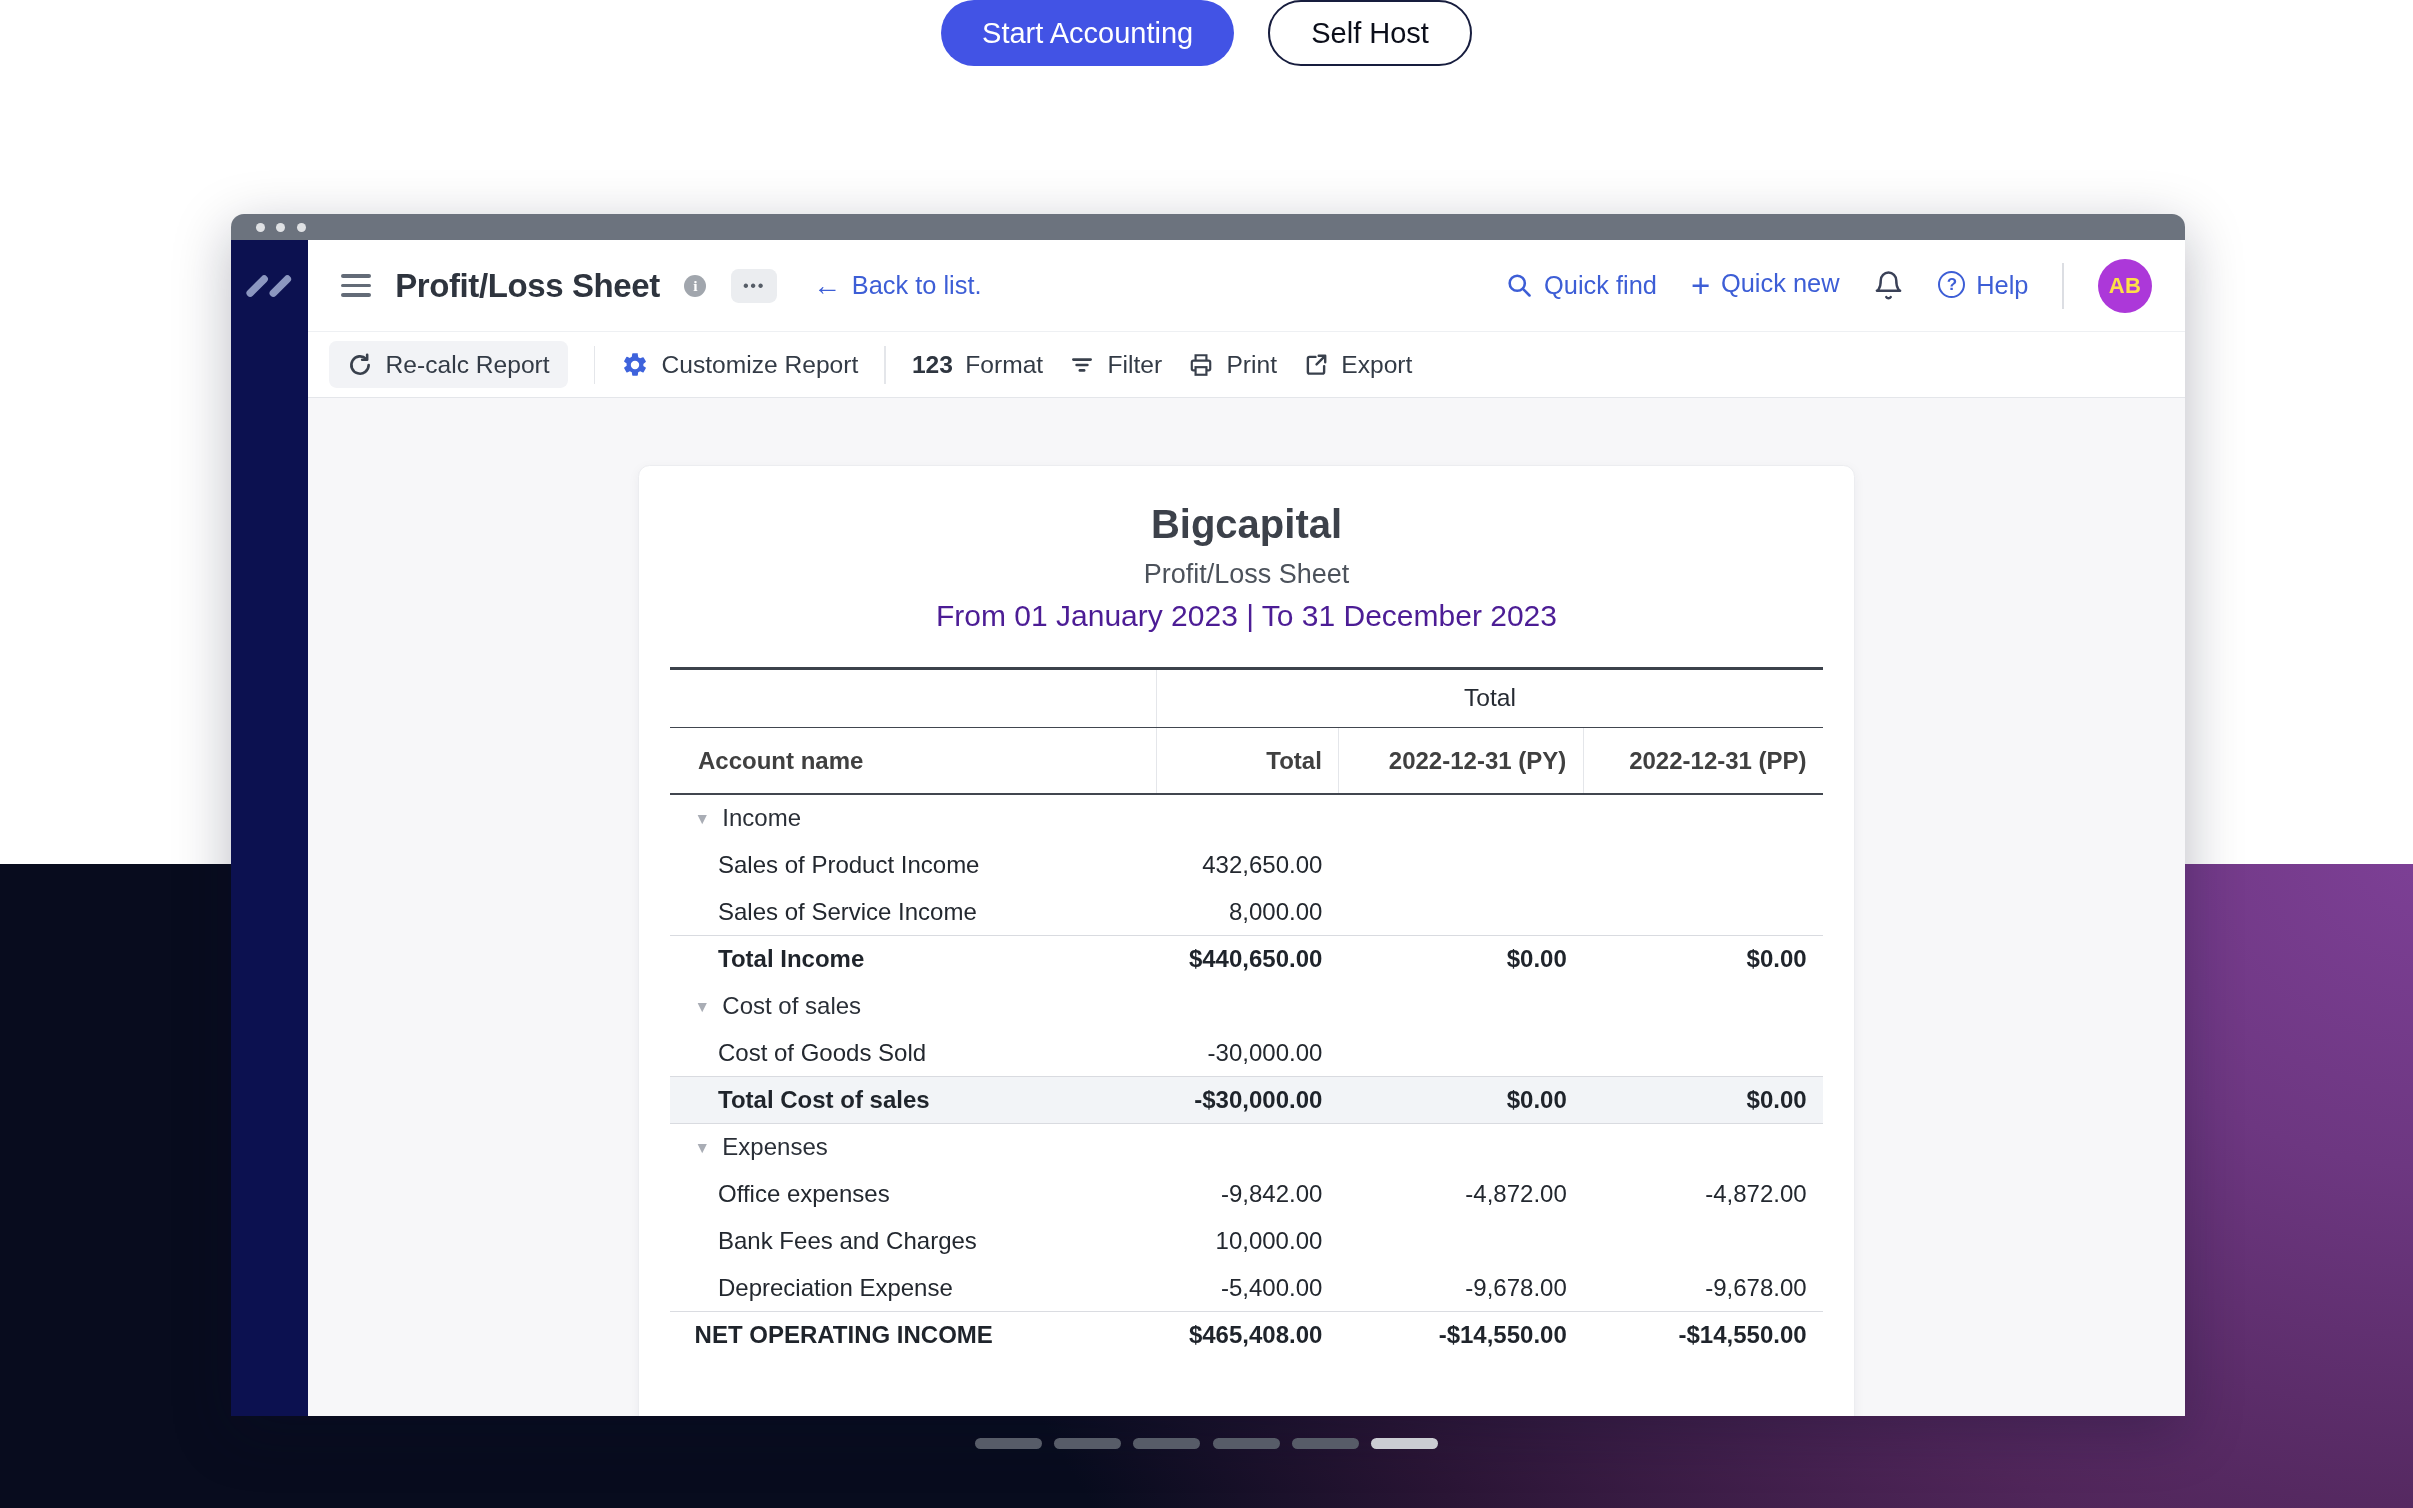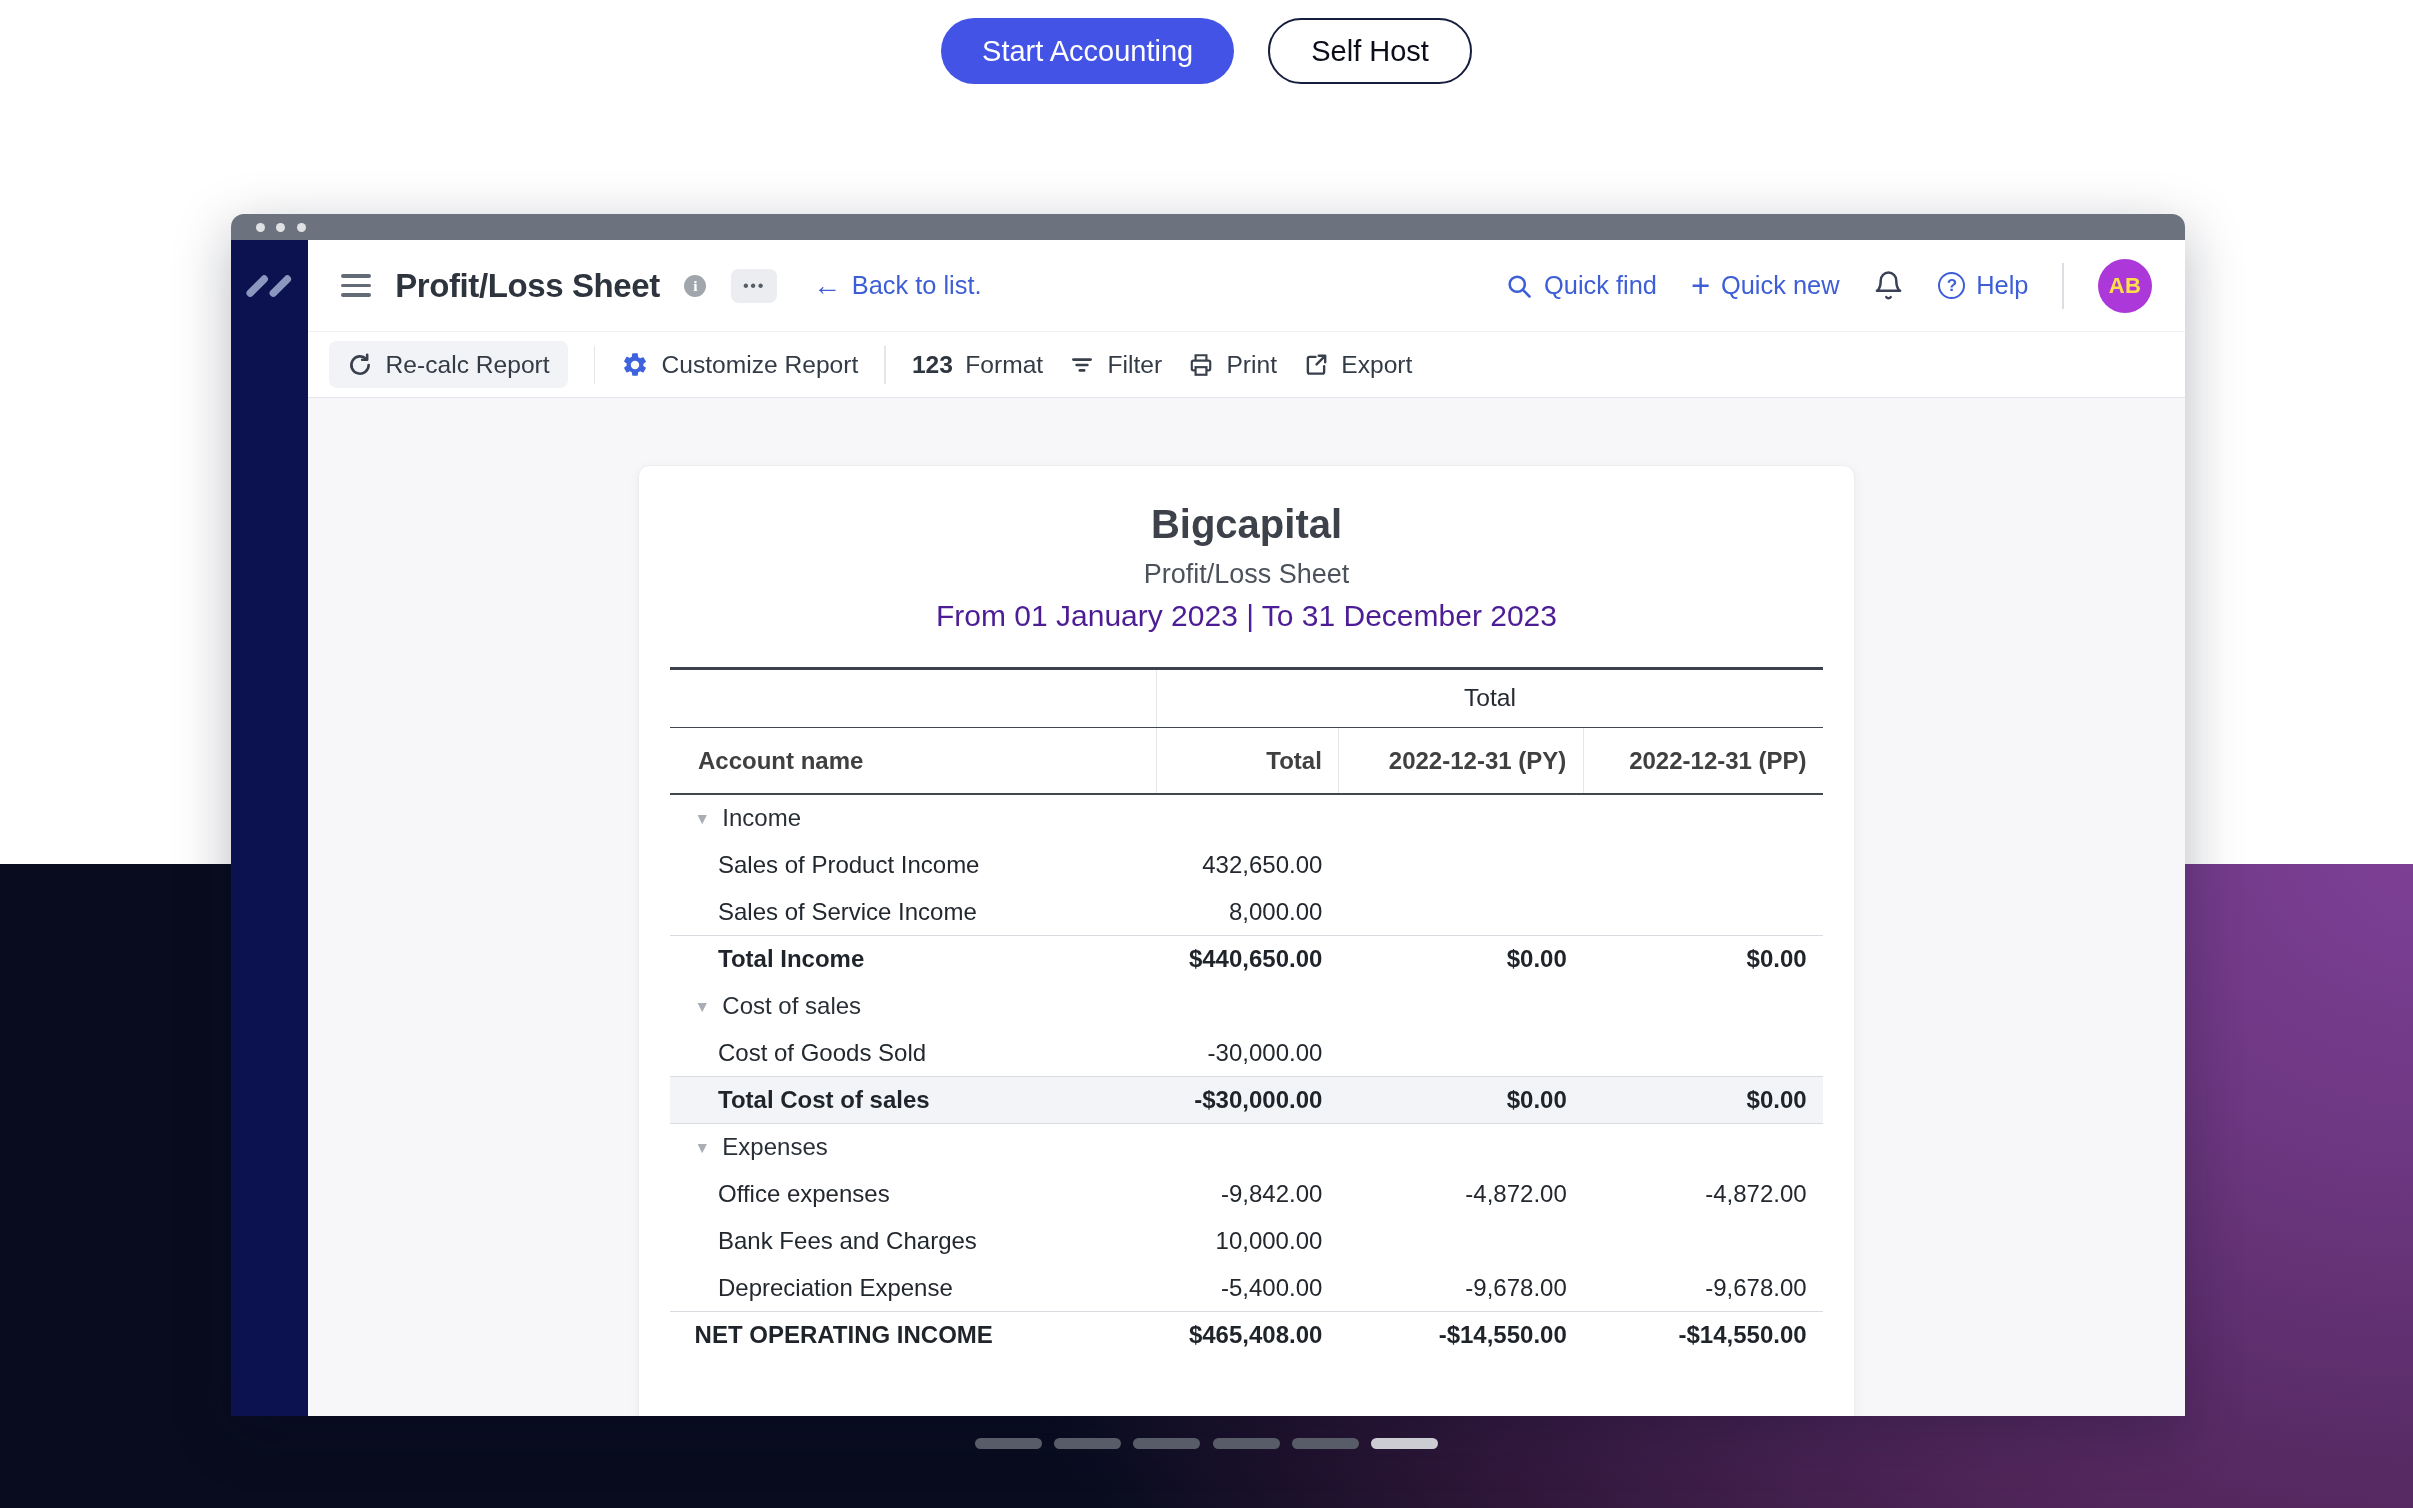--- a/index.html
+++ b/index.html
@@ -16,21 +16,21 @@
   .bg-band {
     position: absolute; left:0; top:864px; width:2413px; height:644px;
     background:
       radial-gradient(1888px 1642px at 101% -4%,
         #7e4097 0%, #6d3781 20%, #50265a 45%, #2a1535 66%, rgba(9,12,29,0) 82%),
       #080c1e;
   }
 
   
   .hero-buttons {
-    position:absolute; top:18px; left:0; width:100%;
+    position:absolute; top:0; left:0; width:100%;
     display:flex; justify-content:center; gap:34px; z-index:5;
   }
   .btn { height:66px; border-radius:36px; display:flex; align-items:center;
          padding:0 41px; font-size:29px; cursor:pointer; }
   .btn-primary { background:#4253e5; color:#ffffff; font-weight:500; }
   .btn-outline { background:#ffffff; border:2.5px solid #171d3e; color:#0b0e1a; font-weight:500; }
 
   
   .window {
     position:absolute; left:231px; top:214px; width:1954px; height:1202px;
@@ -59,21 +59,21 @@
   .info-icon { width:22px; height:22px; border-radius:50%; background:#a1a6ad; color:#fff;
                font-size:15.6px; font-weight:700; display:flex; align-items:center; justify-content:center;
                font-family:"Liberation Serif", serif; }
   .more-btn { min-width:46px; height:34px; background:#ebedf0; border-radius:7.4px; color:#565d67;
               display:flex; align-items:center; justify-content:center; font-size:16.4px;
               letter-spacing:1.6px; cursor:pointer; padding:0 9.9px; }
   .back-link { display:flex; align-items:center; gap:10.7px; color:#3d5ed6; font-size:25.4px; cursor:pointer; margin-left:11.5px; }
   .back-arrow { font-size:28px; line-height:1; }
 
   .hd-right { margin-left:auto; display:flex; align-items:center; gap:34px; }
-  .hd-link { display:flex; align-items:center; gap:10.7px; color:#3d5ed6; font-size:25.4px; cursor:pointer; white-space:nowrap; }
+  .hd-link { display:flex; gap:10.7px; color:#3d5ed6; font-size:25.4px; cursor:pointer; white-space:nowrap; }
   .plus-glyph { font-size:33px; font-weight:400; line-height:1; }
   .help-circle { width:27px; height:27px; border-radius:50%; border:2.1px solid #3d5ed6;
                  display:flex; align-items:center; justify-content:center;
                  font-size:17px; font-weight:700; color:#3d5ed6; }
   .v-divider { width:1.6px; height:46px; background:#dcdee3; }
   .avatar { width:54px; height:54px; border-radius:50%; background:#ac38d9; color:#fde047;
             font-size:22px; font-weight:700; display:flex; align-items:center; justify-content:center;
             cursor:pointer; letter-spacing:0.4px; }
 
   

